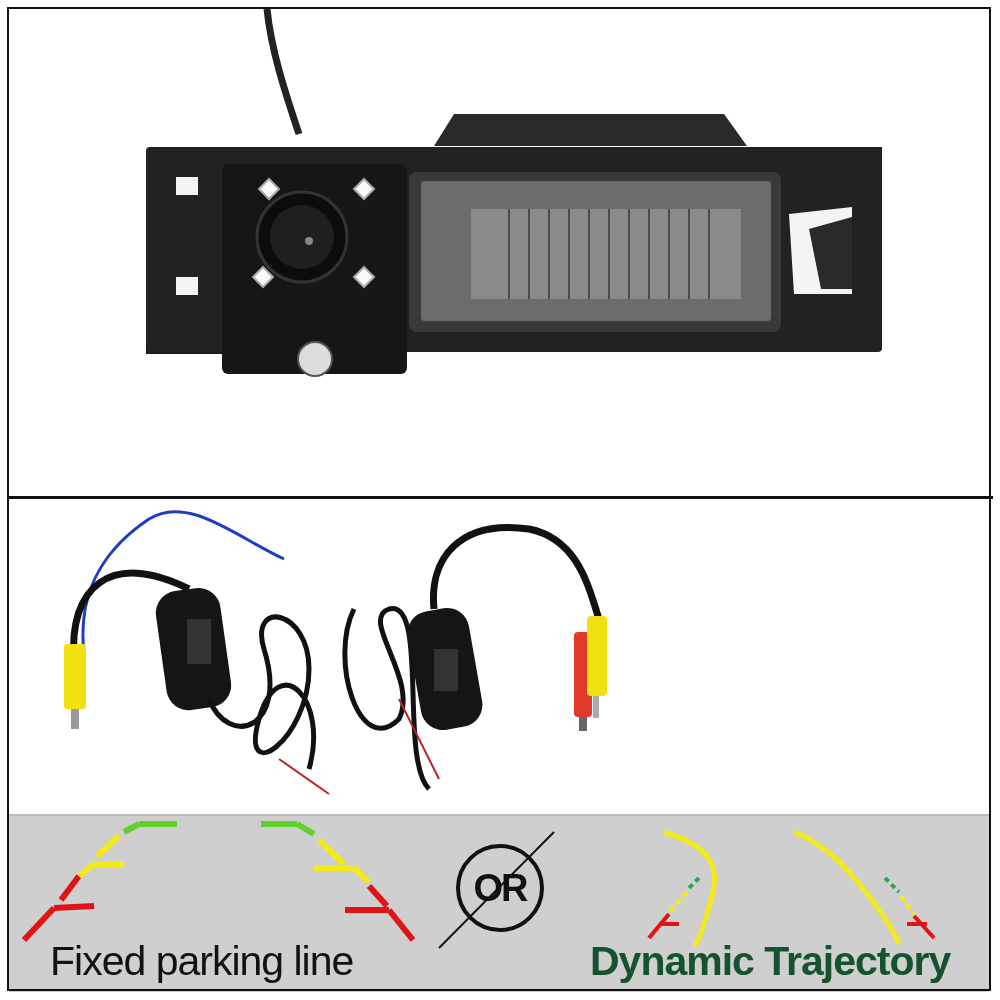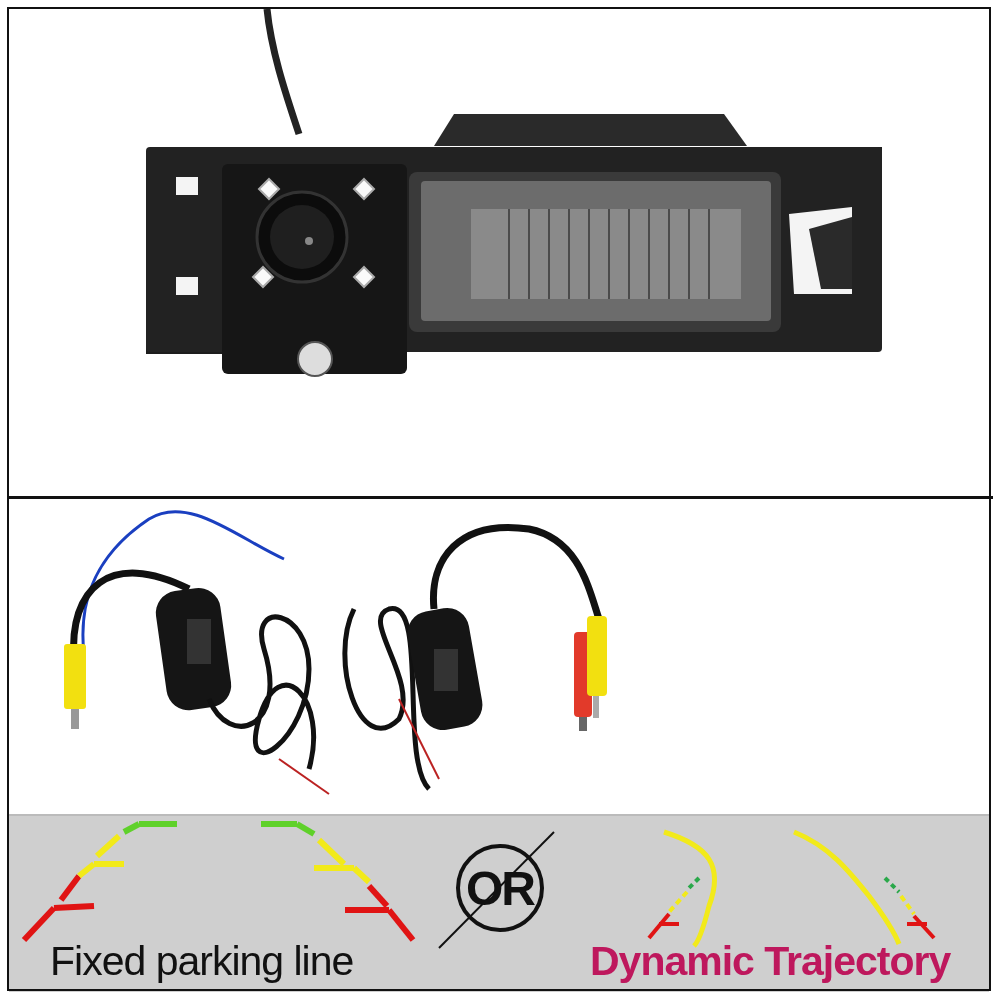--- a/index.html
+++ b/index.html
@@ -4,23 +4,23 @@
 <style>
   html, body { margin:0; padding:0; }
   body { width:1000px; height:1000px; background:#fff; position:relative; overflow:hidden; font-family:"Liberation Sans", sans-serif; }
   .frame { position:absolute; left:7px; top:7px; width:984px; height:984px; border:2px solid #111; box-sizing:border-box; }
   .panel-top { position:absolute; left:9px; top:9px; width:980px; height:488px; background:#fff; }
   .divider { position:absolute; left:7px; top:496px; width:986px; height:3px; background:#111; }
   .panel-mid { position:absolute; left:9px; top:499px; width:980px; height:314px; background:#fff; }
   .panel-bot { position:absolute; left:9px; top:814px; width:980px; height:176px; background:#cfcfcf; border-top:2px solid #bbb; }
   svg { position:absolute; left:0; top:0; }
   .label-fixed { position:absolute; left:50px; top:938px; font-size:41px; font-weight:normal; color:#111; letter-spacing:-1px; }
-  .label-dynamic { position:absolute; left:590px; top:938px; font-size:41px; font-weight:bold; color:#be185d; letter-spacing:-1px; }
+  .label-dynamic { position:absolute; left:590px; top:938px; font-size:41px; font-weight:bold; color:#14532d; letter-spacing:-1px; }
   .or-circle { position:absolute; left:456px; top:842px; width:88px; height:88px; border:4px solid #111; border-radius:50%; box-sizing:border-box; }
-  .or-text { position:absolute; left:0; top:0; width:100%; height:100%; display:flex; align-items:center; justify-content:center; font-size:48px; font-weight:bold; color:#111; letter-spacing:-2px; }
+  .or-text { position:absolute; left:0; top:0; width:100%; height:100%; display:flex; align-items:center; justify-content:center; font-size:38px; font-weight:bold; color:#111; letter-spacing:-2px; }
 </style>
 </head>
 <body>
 
 <div class="panel-top">
   <svg width="980" height="488" viewBox="0 0 980 488">
 
     <path d="M258 0 C262 40 275 80 290 125" stroke="#222" stroke-width="7" fill="none"></path>
 
     <path d="M425 137 L445 105 L715 105 L738 137 Z" fill="#2a2a2a"></path>

